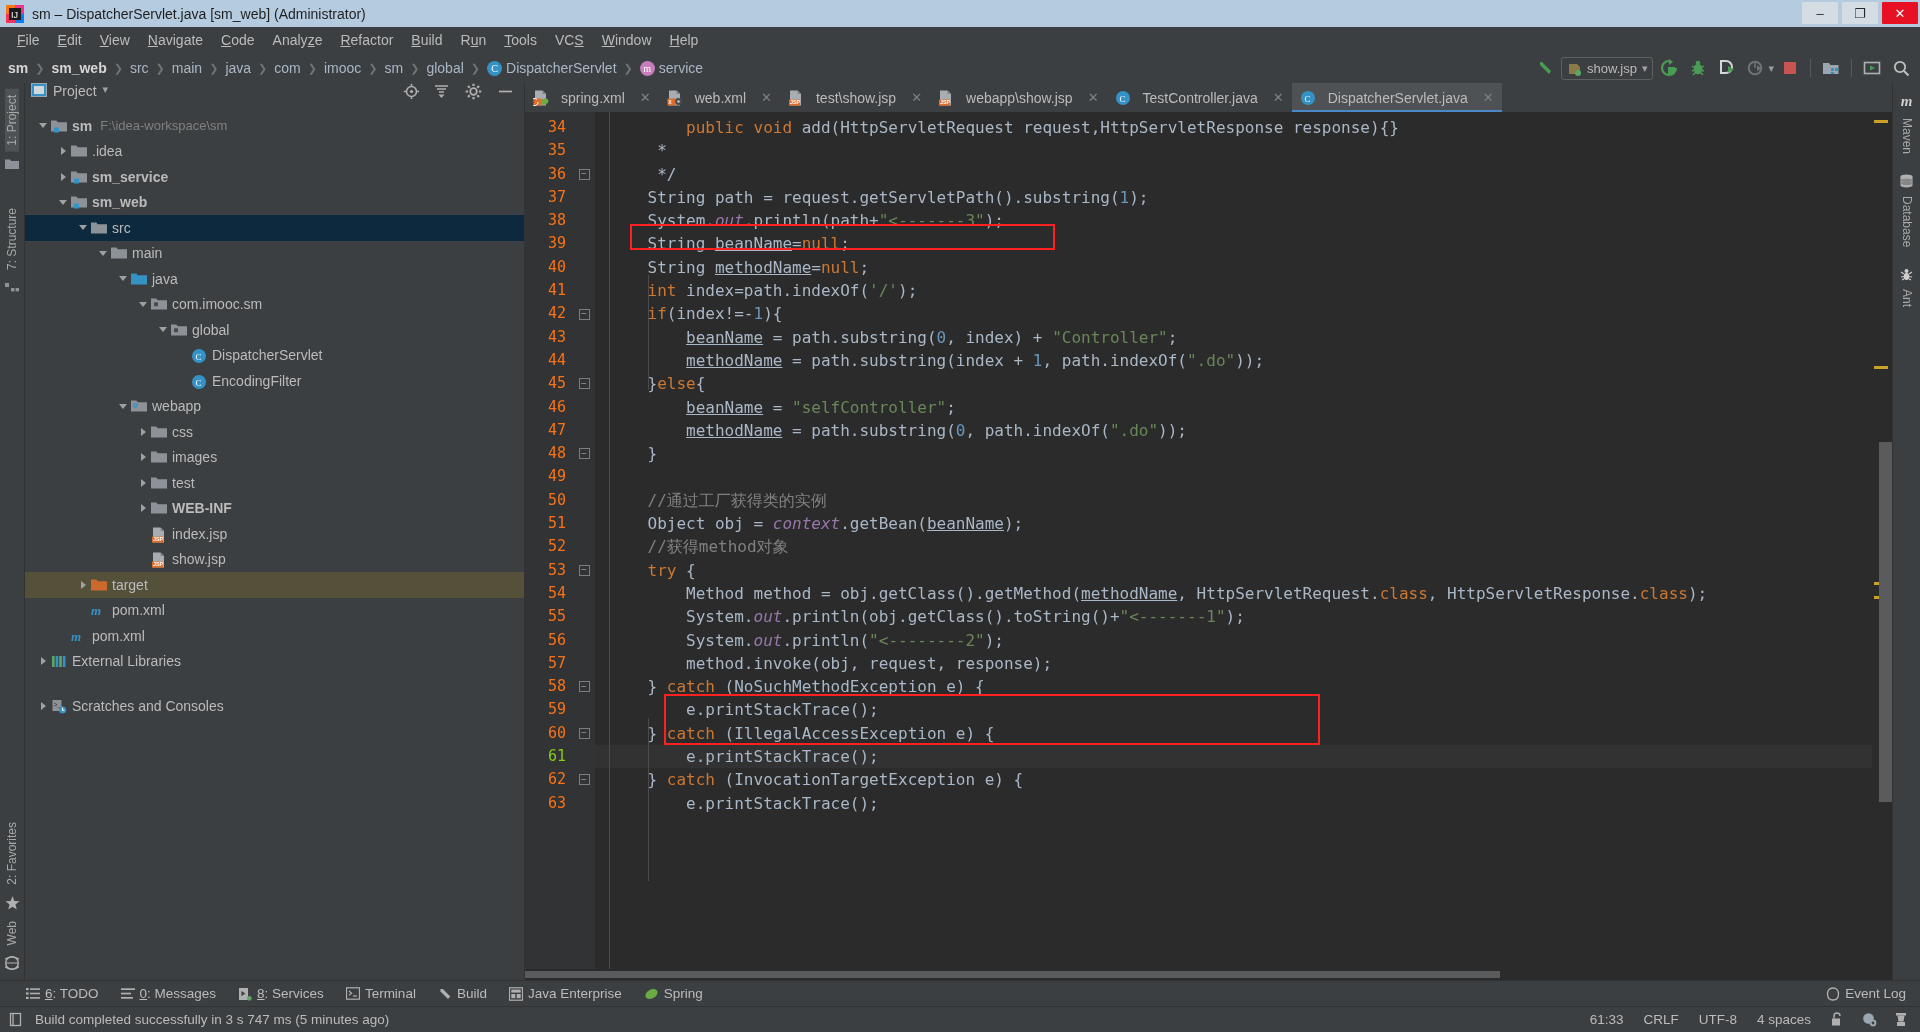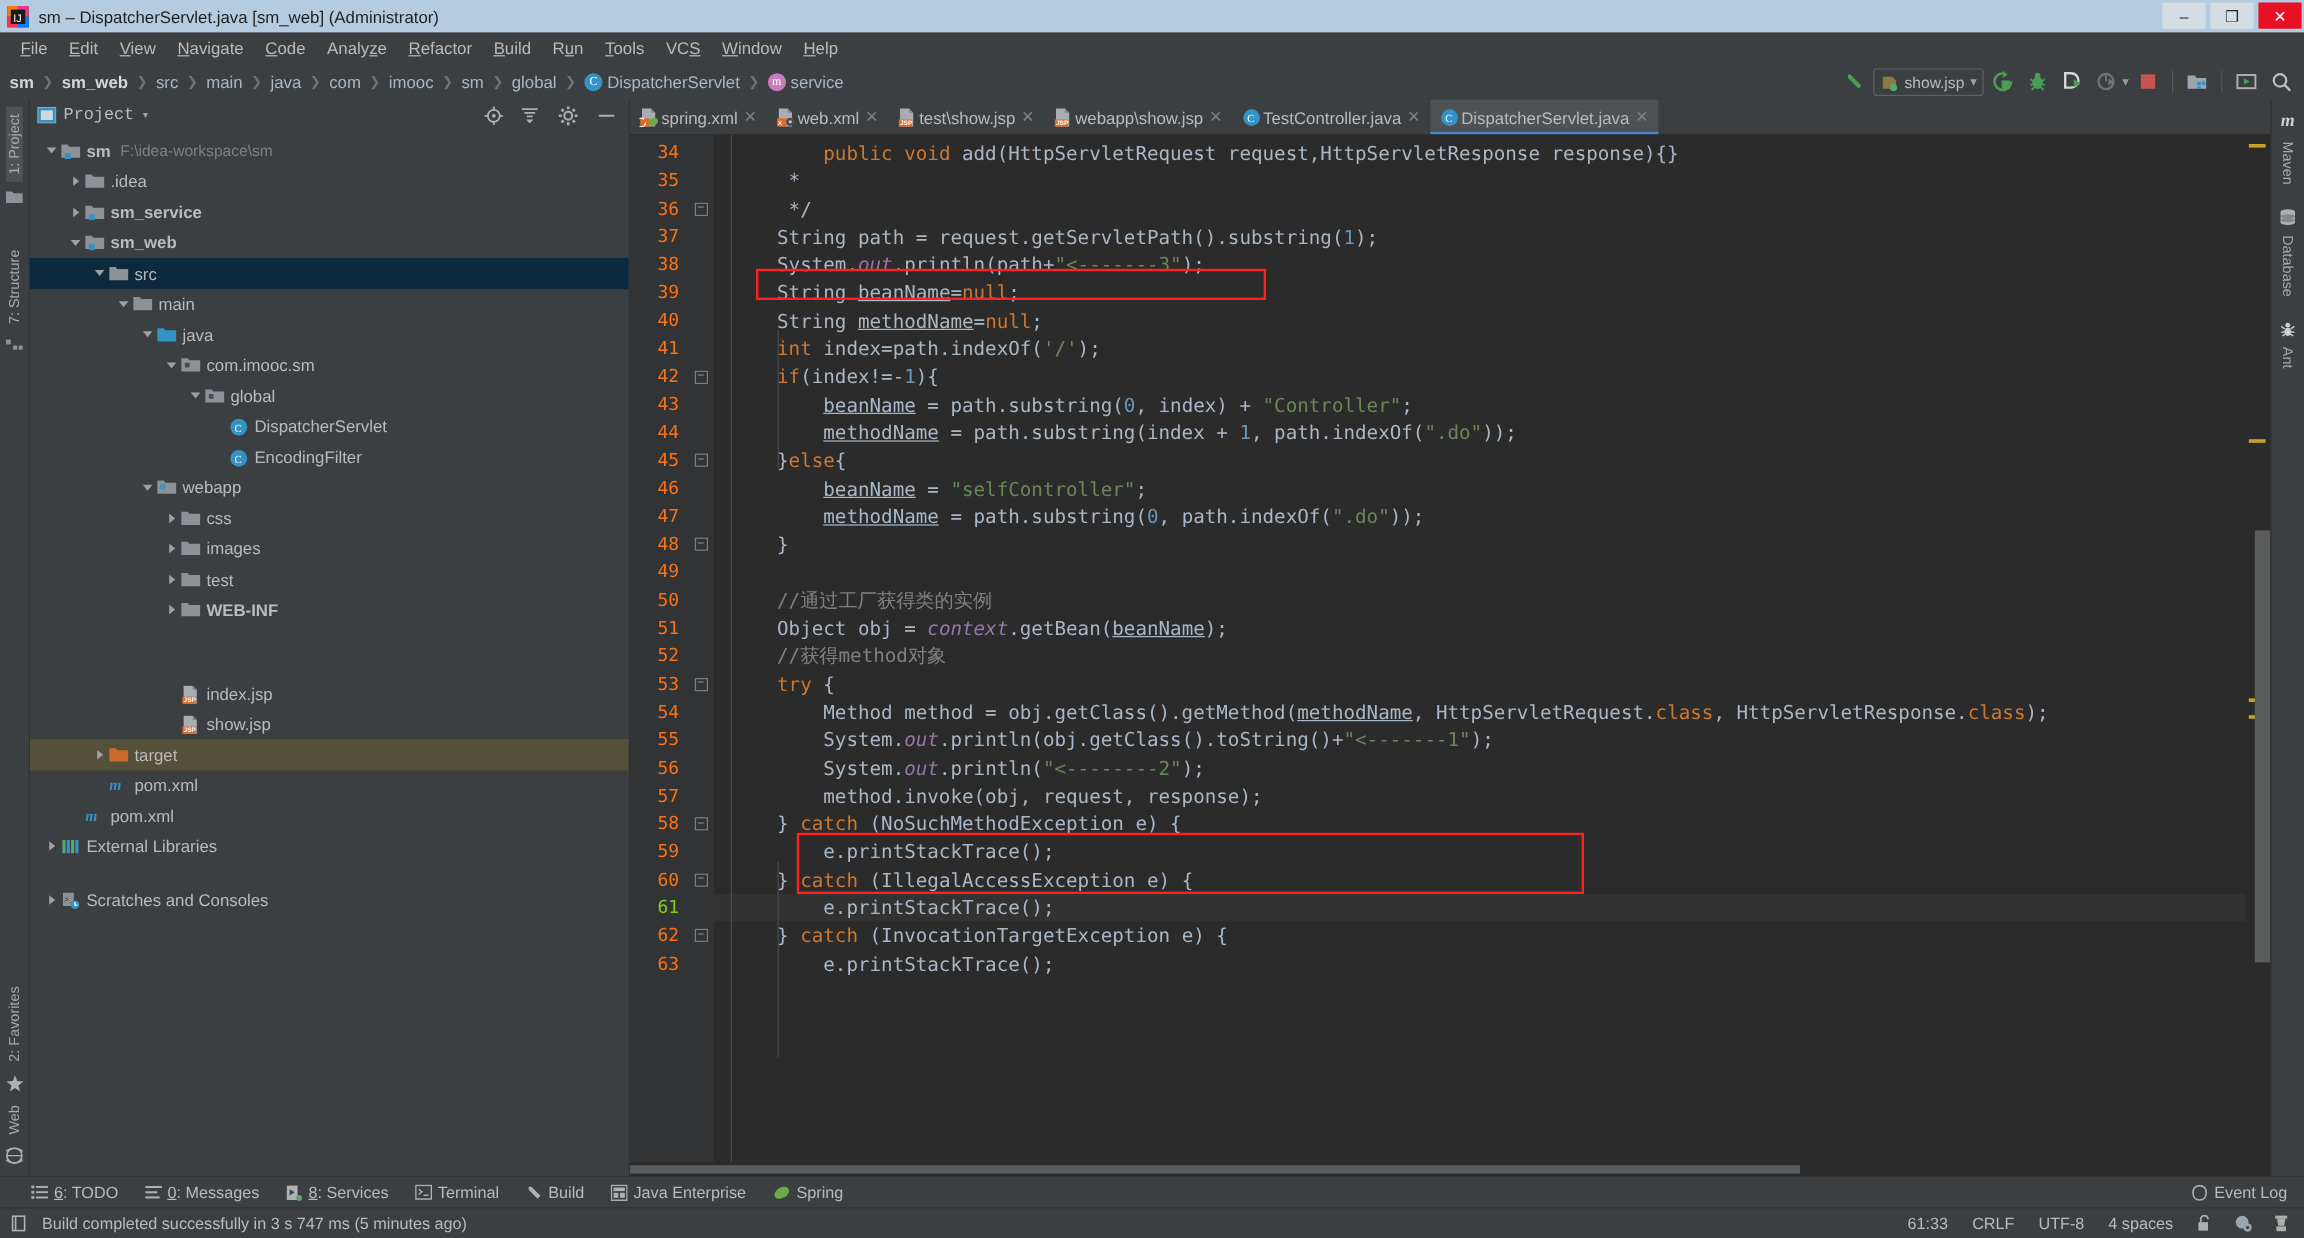--- a/index.html
+++ b/index.html
@@ -49,38 +49,38 @@
   }
   .vstrip.right { border-right:none; border-left:1px solid #323232; }
   .vlabel {
     writing-mode:vertical-rl; font-size:12px; color:#a9a9a9; padding:6px 0; white-space:nowrap;
     display:flex; align-items:center; gap:4px;
   }
   .vlabel.sel { background:#4e5254; }
   .vlabel.up { transform:rotate(180deg); }
   
   #project { width:500px; background:#3c3f41; display:flex;flex-direction:column; border-right:1px solid #323232;}
-  #projhdr { height:26px; display:flex; align-items:center; padding:0 6px; gap:6px;font-family:Liberation Mono, monospace; }
+  #projhdr { height:26px; display:flex; align-items:flex-start; padding:0 6px; gap:6px; }
   #projhdr .ttl { font-size:14px; color:#bbb; }
   #projhdr .spacer { flex:1; }
   #tree { flex:1; overflow:hidden; padding-top:4px; font-size:14px; }
   .trow { height:25.5px; display:flex; align-items:center; white-space:nowrap; padding-right:6px; }
   .trow.sel { background:#0d293e; }
   .trow.sel2 { background:#55503a; }
   .tw { width:16px; display:inline-flex;justify-content:center;align-items:center; flex:0 0 auto;}
   .arrow { width:0;height:0;border-left:5px solid #a0a0a0;border-top:4px solid transparent;border-bottom:4px solid transparent;}
   .arrow.down { border-left:4px solid transparent;border-right:4px solid transparent;border-top:5px solid #a0a0a0;border-bottom:none;}
   .ficon { width:16px;height:14px;flex:0 0 auto;margin-right:5px;position:relative;}
   .tlabel { color:#bbbbbb; }
   .tlabel.b { font-weight:bold; }
   .tsub { color:#808080; margin-left:8px; font-size:13px; }
   
   #editor { flex:1; display:flex; flex-direction:column; min-width:0; background:#2b2b2b; }
   #tabs { height:29px; background:#3c3f41; display:flex; align-items:stretch; }
-  .etab { display:flex;align-items:center;gap:2px;padding:0 8px; font-size:14px;color:#bbb; position:relative; }
+  .etab { display:flex;align-items:center;gap:12px;padding:0 8px; font-size:14px;color:#bbb; position:relative; }
   .etab.active { background:#4e5254; }
   .etab .x { color:#808080; font-size:13px; margin-left:3px;}
   .etab .ubar { position:absolute;left:0;right:0;bottom:0;height:2px;background:#4a88c7; }
   #codearea { flex:1; display:flex; position:relative; overflow:hidden; background:#2b2b2b; }
   #gutter { width:48px; background:#313335; flex:0 0 auto; padding-top:4px; }
   .gnum { height:23.3px; line-height:23.3px; text-align:right; padding-right:7px;
           color:#f97316; font-family:"DejaVu Sans Mono", monospace; font-size:15px; }
   .gnum.cur { color:#84cc16; }
   #foldcol { width:22px; background:#313335; flex:0 0 auto; padding-top:4px; position:relative;}
   .fold { height:23.3px; display:flex;align-items:center;justify-content:center; }
@@ -533,21 +533,21 @@
           <span class="tw">
             <span class="arrow"></span>
           </span>
           <span class="ficon">
             <svg width="16" height="14" viewBox="0 0 16 14">
               <path d="M0 1.5 h5.4 l1.3 1.7 h9.3 v9.3 h-16 z" fill="#8d9299"></path>
             </svg>
           </span>
           <span class="tlabel">WEB-INF</span>
         </div>
-        <div class="trow" style="padding-left: 110px; margin-top: 44px;">
+        <div class="trow" style="padding-left: 110px;">
           <span class="tw"></span>
           <span class="ficon">
             <svg width="16" height="16" viewBox="0 0 16 16">
               <path d="M2 0.5 h7.5 L13 4 v11.5 h-11 z" fill="#a7adb2"></path>
               <path d="M9.5 0.5 v3.5 h3.5 z" fill="#7e848a"></path>
               <rect x="1" y="9.6" width="11" height="6" fill="#e06c2b"></rect>
               <text x="2" y="14.4" font-size="5.4" fill="#fff" font-family="Liberation Sans" font-weight="bold">JSP</text>
             </svg>
           </span>
           <span class="tlabel">index.jsp</span>

